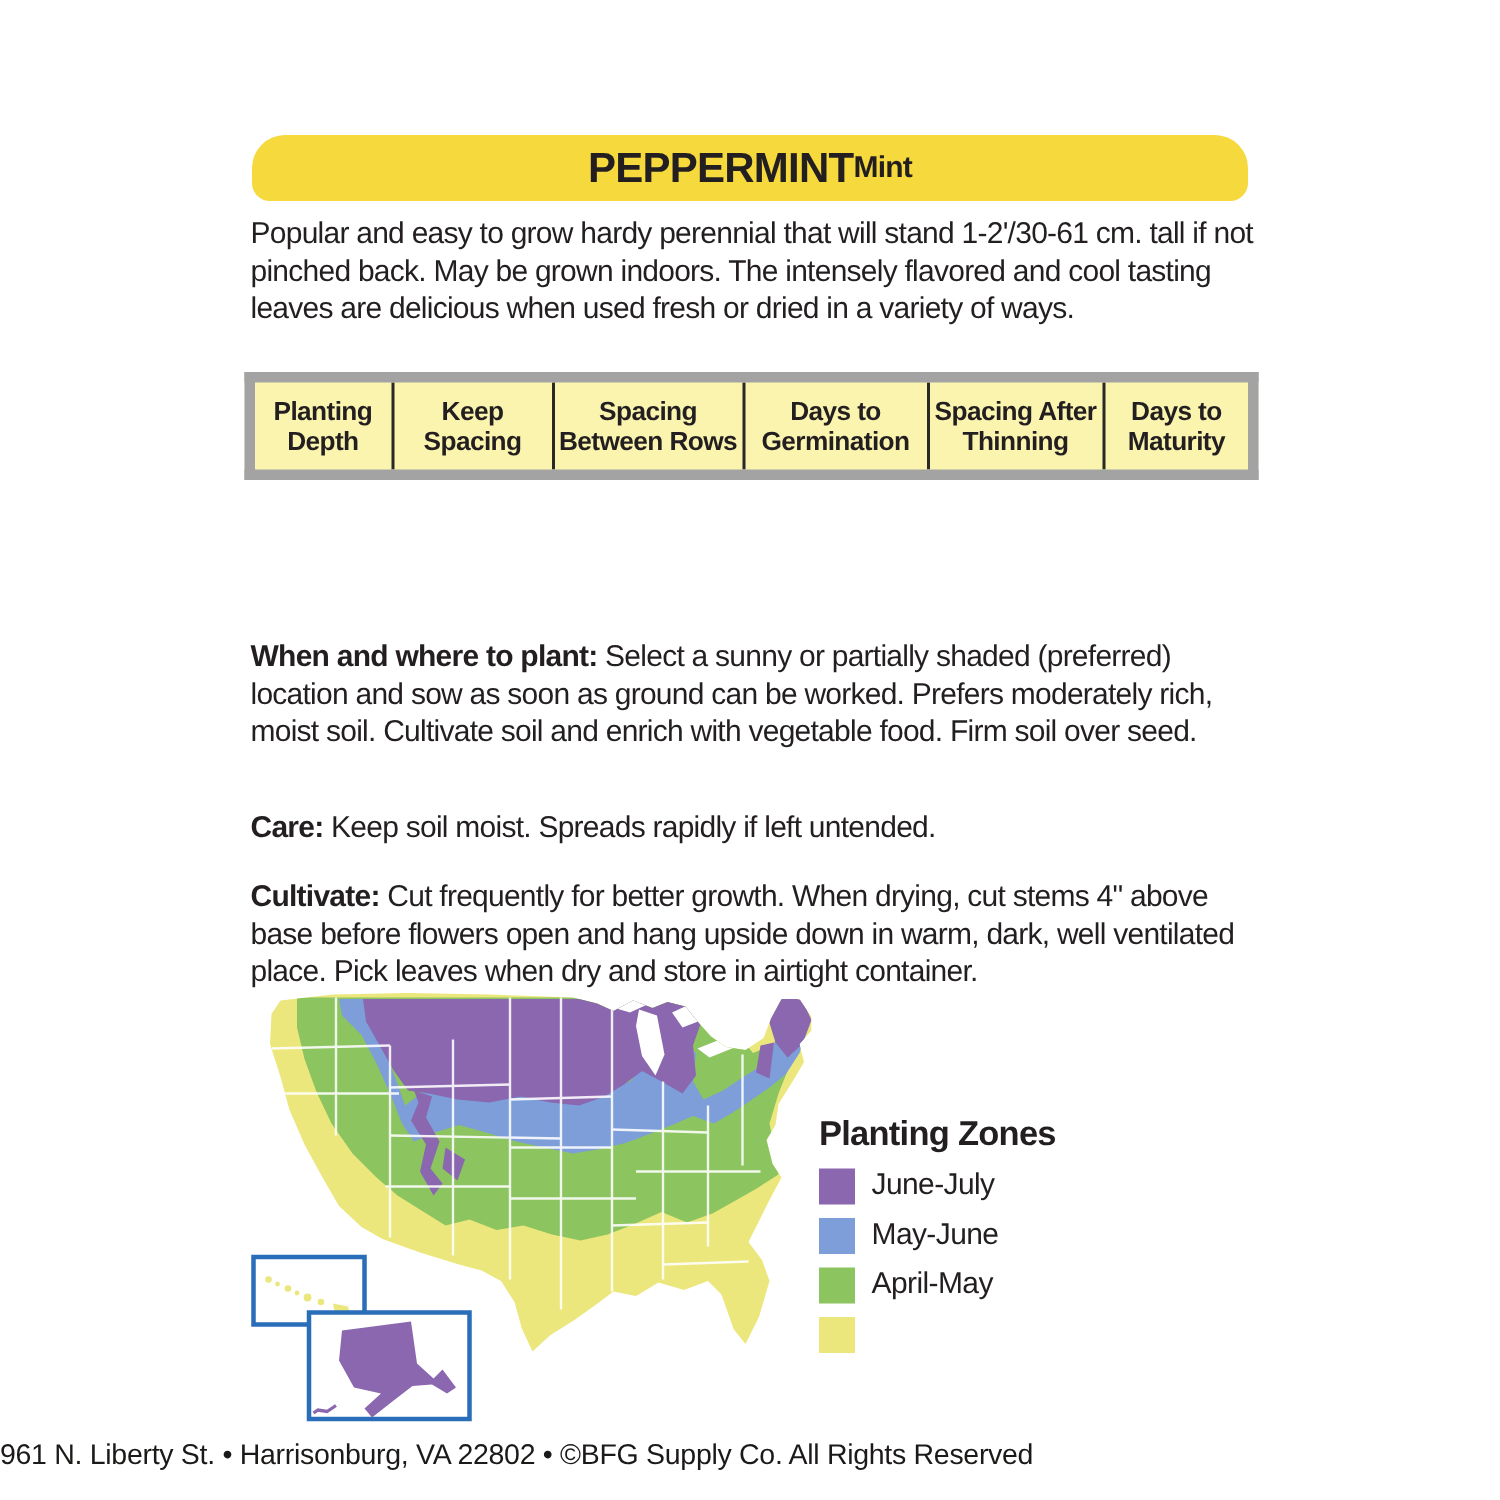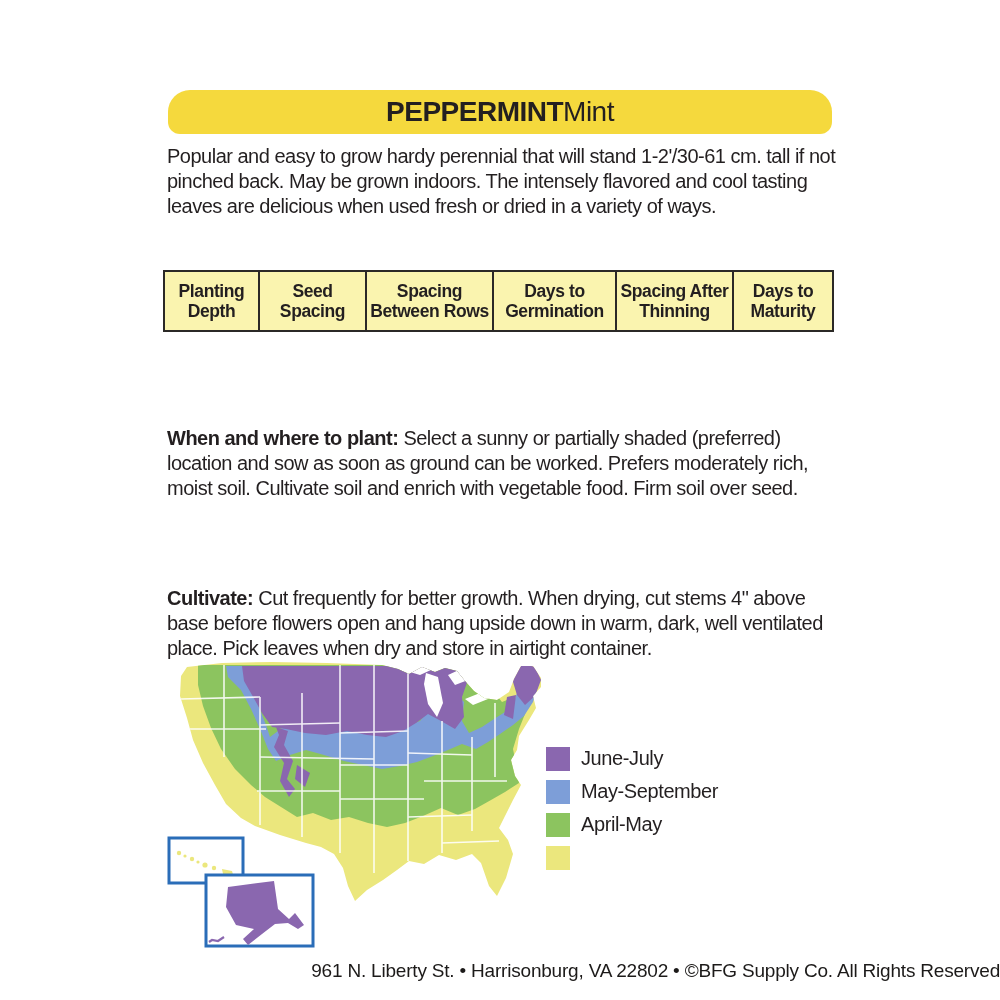--- a/index.html
+++ b/index.html
@@ -2,44 +2,44 @@
 <html><head>
 <meta charset="utf-8">
 <style>
   html,body{margin:0;padding:0;background:#ffffff;}
   body{width:1000px;height:1000px;font-family:"Liberation Sans",sans-serif;color:#231f20;}
   .page{position:relative;width:1000px;height:1000px;overflow:hidden;background:#fff;}
 
   .banner{position:absolute;left:168px;top:90px;width:664px;height:44px;
           border-radius:22px 22px 12px 12px;display:flex;align-items:center;justify-content:center;}
   .banner .t{font-size:28px;font-weight:bold;letter-spacing:-0.5px;}
-  .banner .v{font-size:28px;font-weight:normal;margin-left:0;letter-spacing:-0.5px;}
+  .banner .v{font-size:20px;font-weight:bold;margin-left:0;letter-spacing:-0.5px;}
 
   .intro{position:absolute;left:167px;top:144px;width:676px;font-size:20px;line-height:25px;letter-spacing:-0.5px;}
 
-  table.specs{position:absolute;left:163px;top:270px;width:669px;border-collapse:collapse;table-layout:fixed;
-              border:2px solid #a3a3a3;}
+  table.specs{position:absolute;left:163px;top:248px;width:669px;border-collapse:collapse;table-layout:fixed;
+              border:7px solid #a3a3a3;}
   table.specs td{border:2px solid #2b2926;text-align:center;vertical-align:middle;white-space:pre-line;padding:0;}
   table.specs tr.hrow td{height:58px;font-weight:bold;font-size:17.5px;line-height:20px;letter-spacing:-0.4px;}
   table.specs tr.vrow td{height:52px;font-size:17.5px;line-height:21px;letter-spacing:-0.3px;}
 
   .sec{position:absolute;left:167px;width:676px;font-size:20px;line-height:25px;letter-spacing:-0.5px;}
   #sec-plant{top:406px}
   #sec-care{top:520px}
   #sec-harvest{top:566px}
 
   .map-svg{position:absolute;left:162px;top:657px;}
 
   .legend{position:absolute;left:546px;top:742px;}
   .legend-title{font-size:23px;font-weight:bold;letter-spacing:-0.5px;margin-bottom:5px;}
   .legend-row{display:flex;align-items:center;height:33px;}
   .swatch{width:24px;height:24px;margin-right:11px;flex:0 0 auto;}
   .legend-label{font-size:20px;letter-spacing:-0.4px;}
 
-  .footer{position:absolute;left:0;top:960px;width:1000px;text-align:right;font-size:19px;letter-spacing:-0.2px;color:#1c1a19;}
+  .footer{position:absolute;left:0;top:960px;width:1000px;text-align:left;font-size:19px;letter-spacing:-0.2px;color:#1c1a19;}
 </style>
 </head>
 <body>
 
 <div class="page">
 
   <div class="banner" style="background-color: rgb(245, 217, 61); align-items: center;">
     <span class="t">PEPPERMINT</span>
     <span class="v">Mint</span>
   </div>
@@ -52,36 +52,37 @@
         <col style="width:107px">
         <col style="width:127px">
       <col style="width:123px">
         <col style="width:117px">
         <col style="width:100px">
     </colgroup>
     <tbody>
         <tr class="hrow">
       <td>Planting
 Depth</td>
-      <td>Seed
+      <td>Keep
 Spacing</td>
       <td>Spacing
 Between Rows</td>
       <td>Days to
 Germination</td>
       <td>Spacing After
 Thinning</td>
       <td>Days to
 Maturity</td>
     </tr>
   </tbody>
     </table>
 
   <p class="sec" id="sec-plant"><b>When and where to plant:</b> <span>Select a sunny or partially shaded (preferred) location and sow as soon as ground can be worked. Prefers moderately rich, moist soil. Cultivate soil and enrich with vegetable food. Firm soil over seed.</span></p>
 
+  <p class="sec" id="sec-care"><b>Care:</b> <span>Keep soil moist. Spreads rapidly if left untended.</span></p>
 
   <p class="sec" id="sec-harvest"><b>Cultivate:</b> <span>Cut frequently for better growth. When drying, cut stems 4" above base before flowers open and hang upside down in warm, dark, well ventilated place. Pick leaves when dry and store in airtight container.</span></p>
 
   <svg class="map-svg" width="385" height="302" viewBox="0 0 385 302">
     <defs>
       <clipPath id="usClip">
         <path d="M 25,10 L 60,6 L 110,5 L 165,6 L 220,8 L 236,12 L 247,17 L 260,10 L 273,15 L 283,11 L 295,14 L 303,24 L 312,34 L 322,41 L 335,43 L 347,35 L 352,22 L 359,9 L 371,9 L 379,21 L 379,30 L 371,39 L 374,51 L 367,63 L 357,79 L 355,93 L 349,103 L 353,119 L 359,128 L 351,143 L 343,159 L 337,171 L 346,183 L 351,197 L 344,221 L 335,239 L 327,229 L 319,206 L 310,197 L 294,203 L 277,198 L 262,207 L 247,204 L 235,213 L 221,223 L 205,233 L 193,244 L 186,229 L 181,211 L 172,197 L 159,190 L 144,186 L 118,178 L 93,169 L 79,161 L 64,147 L 53,128 L 41,106 L 31,83 L 25,61 L 18,39 L 19,19 Z"></path>
       </clipPath>
     </defs>
 
@@ -145,27 +146,28 @@
     </g>
 
     <g>
       <rect x="44" y="218" width="107" height="71" fill="#ffffff" stroke-width="3" stroke="#2a6db8"></rect>
       <path d="M 66,230 L 112,224 L 116,252 L 127,262 L 133,256 L 142,268 L 136,272 L 126,266 L 113,267 L 100,277 L 86,288 L 81,282 L 92,272 L 74,268 L 64,250 Z" fill="#8a67af"></path>
       <path fill="none" stroke-width="2.2" d="M 62,280 L 56,284 L 50,283 L 47,285" stroke="#8a67af"></path>
     </g>
   </svg>
 
   <div class="legend">
+    <div class="legend-title">Planting Zones</div>
     <div class="legend-row">
       <div class="swatch" style="background-color: rgb(138, 103, 175);"></div>
       <div class="legend-label">June-July</div>
     </div>
     <div class="legend-row">
       <div class="swatch" style="background-color: rgb(125, 158, 216);"></div>
-      <div class="legend-label">May-September</div>
+      <div class="legend-label">May-June</div>
     </div>
     <div class="legend-row">
       <div class="swatch" style="background-color: rgb(140, 196, 95);"></div>
       <div class="legend-label">April-May</div>
     </div>
     <div class="legend-row">
       <div class="swatch" style="background-color: rgb(235, 231, 125);"></div>
     </div>
   </div>
 

